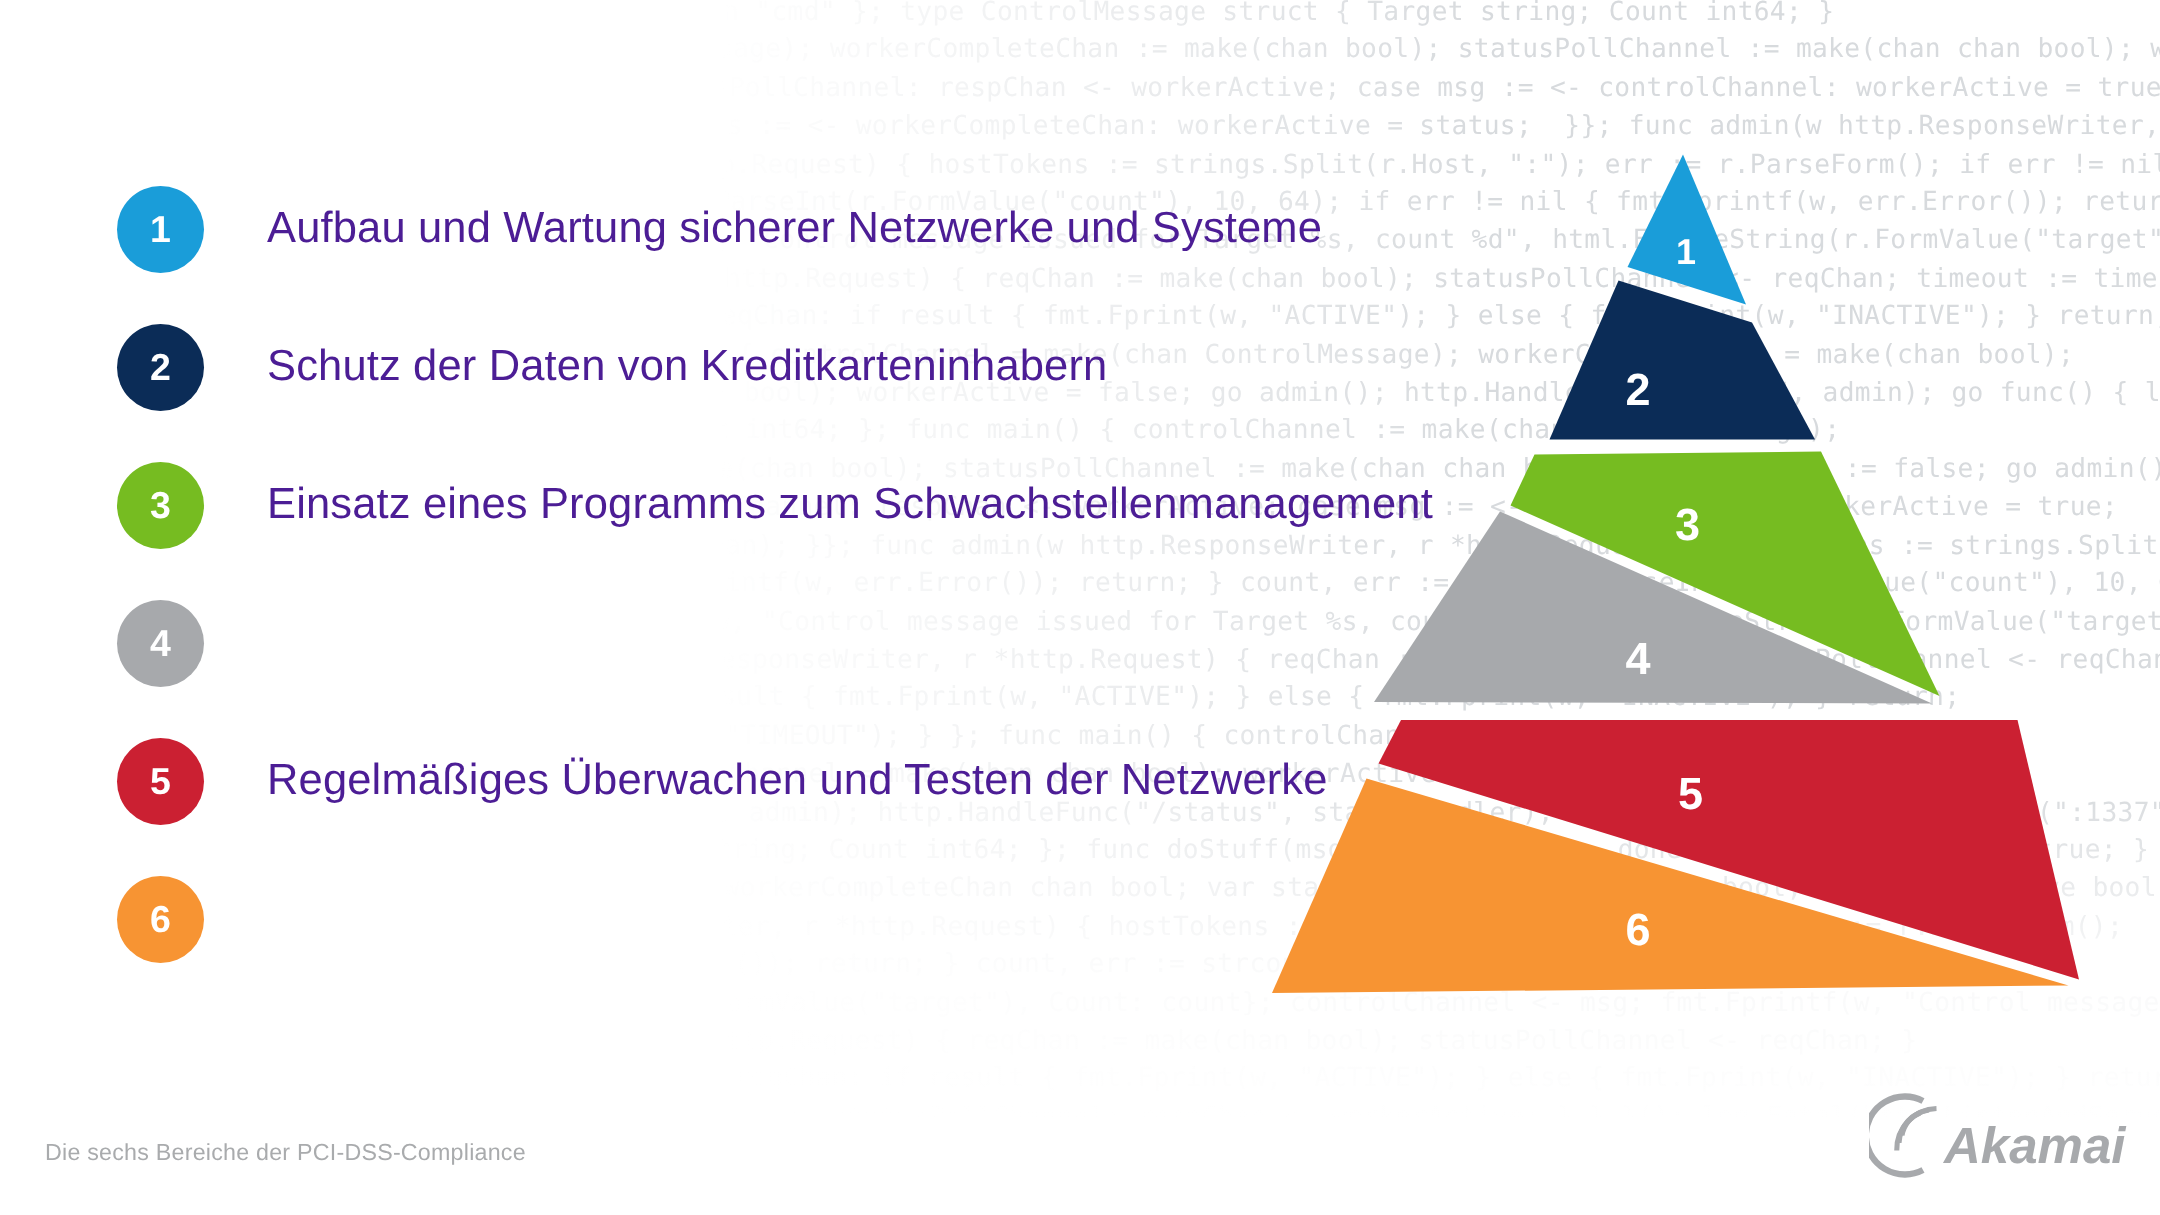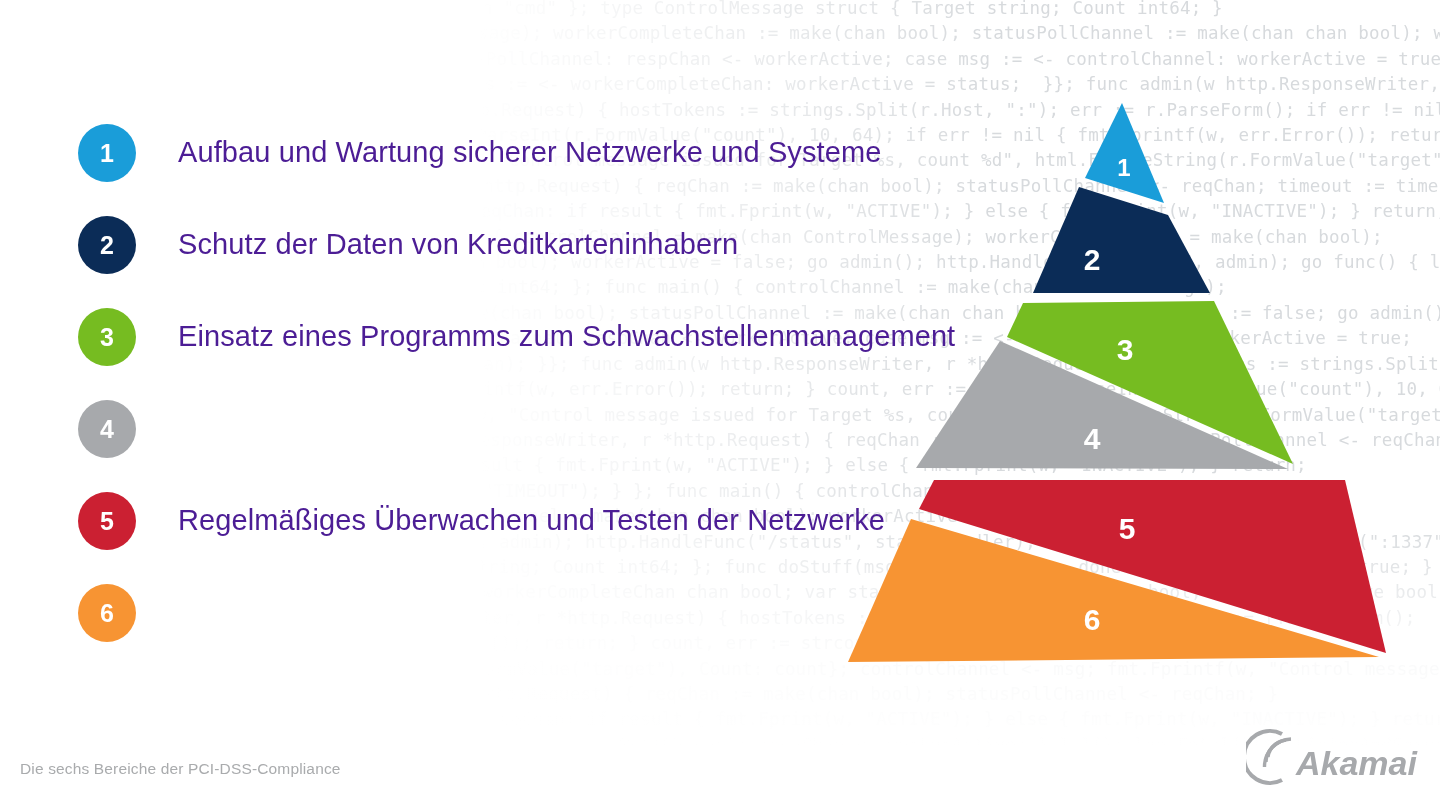--- a/index.html
+++ b/index.html
@@ -103,21 +103,21 @@
   #pyramid .lnum {
     font-family: "Liberation Sans", sans-serif;
     font-weight: bold;
     fill: #ffffff;
     text-anchor: middle;
   }
 
   
   #caption {
     position: absolute;
-    left: 20px;
+    left: 30px;
     top: 760px;
     font-size: 15.5px;
     color: #a9abad;
     letter-spacing: 0.15px;
   }
   #logo {
     position: absolute;
     right: 22px;
     top: 726px;
     width: 172px;

